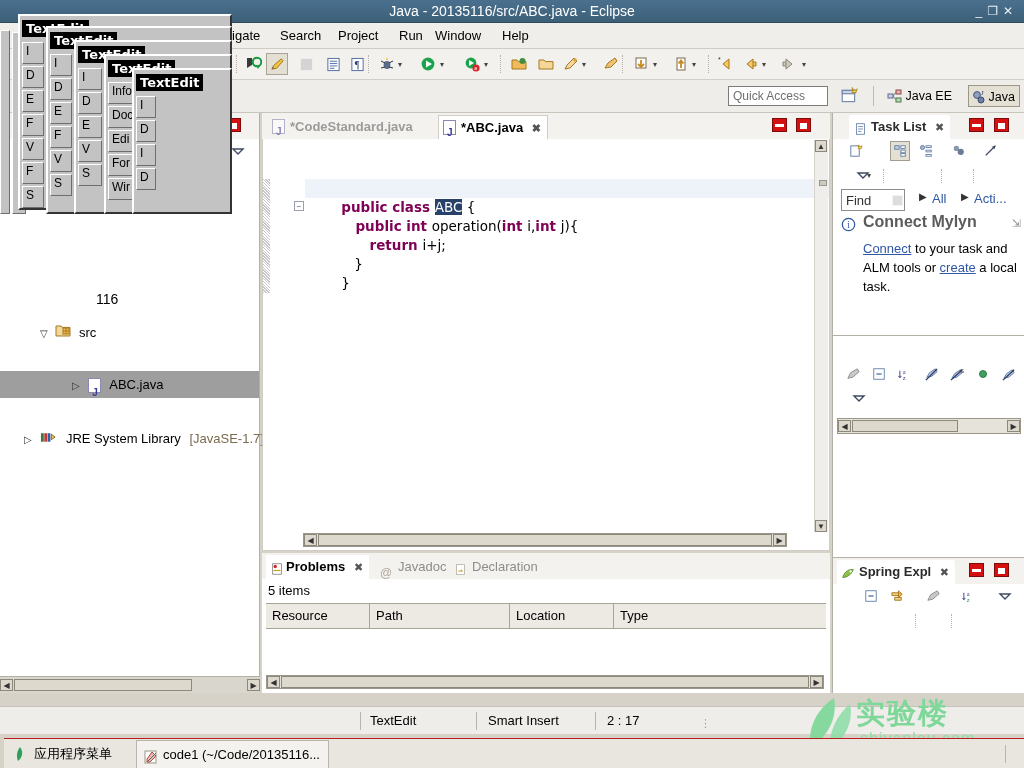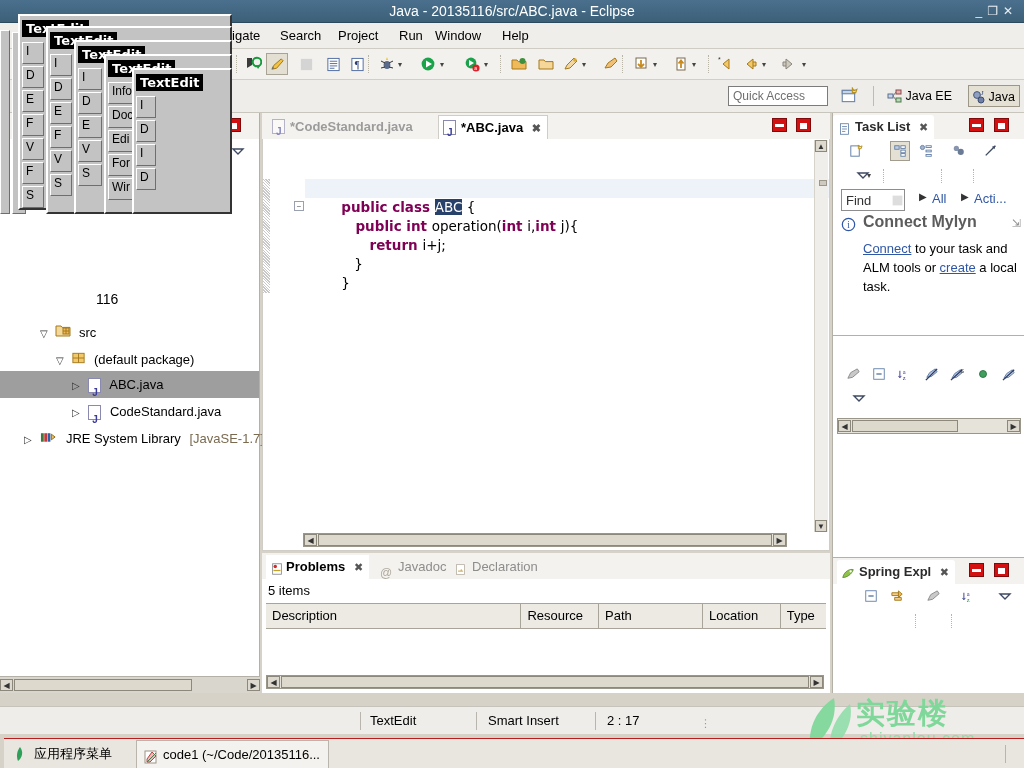--- a/index.html
+++ b/index.html
@@ -491,43 +491,27 @@
         <svg width="16" height="14" viewBox="0 0 16 14">
             <path d="M1 2 h5 l1.2 1.4 H15 V12 H1 Z" fill="#f2d89a" stroke="#a5791b"></path>
             <rect x="8" y="4" width="6" height="6" fill="#f0ba5a" stroke="#a5791b"></rect>
             <line x1="11" y1="4" x2="11" y2="10" stroke="#a5791b"></line>
             <line x1="8" y1="7" x2="14" y2="7" stroke="#a5791b"></line>
           </svg>
       </span>
       <span>src</span>
     </div>
 
-    <div class="treerow" style="top:233px;padding-left:56px;">
-      <span class="tw">▽</span>
-      <span class="icon" style="margin:0 4px;">
-        <svg width="15" height="14" viewBox="0 0 16 14">
-            <rect x="2" y="2" width="12" height="10" fill="#f2c96a" stroke="#a5791b"></rect>
-            <line x1="8" y1="2" x2="8" y2="12" stroke="#a5791b"></line>
-            <line x1="2" y1="7" x2="14" y2="7" stroke="#a5791b"></line>
-          </svg>
-      </span>
-      <span>(default package)</span>
-    </div>
 
     <div class="treerow sel" style="top:258px;padding-left:72px;">
       <span class="tw">▷</span>
       <span class="jfile" style="margin:0 5px;"></span>
       <span>ABC.java</span>
     </div>
 
-    <div class="treerow" style="top:285px;padding-left:72px;">
-      <span class="tw">▷</span>
-      <span class="jfile" style="margin:0 5px;"></span>
-      <span>CodeStandard.java</span>
-    </div>
 
     <div class="treerow" style="top:312px;padding-left:24px;">
       <span class="tw">▷</span>
       <span class="icon" style="margin:0 5px;">
         <svg width="17" height="14" viewBox="0 0 18 14">
             <rect x="1" y="3" width="3" height="9" fill="#3a7a3a"></rect>
             <rect x="4.5" y="3" width="3" height="9" fill="#c23b3b"></rect>
             <rect x="8" y="3" width="3" height="9" fill="#2f5fa8"></rect>
             <path d="M12 4 l4 3 l-4 3z" fill="#f0c060" stroke="#8a6a1a"></path>
           </svg>
@@ -647,37 +631,36 @@
           <i></i>
         </div>
       <div class="vbtn max" style="left:731px">
           <i></i>
         </div>
     </div>
 
     <div id="probcount">5 items</div>
 
     <div id="probheader">
-      <div style="width:348px">Description</div>
       <div style="width:104px">Resource</div>
       <div style="width:140px">Path</div>
       <div style="width:104px">Location</div>
       <div style="width:60px;border-right:none">Type</div>
     </div>
 
     <div id="probhscroll">
       <div class="sbar-arrow">◀</div>
       <div class="sbar-thumb"></div>
       <div class="sbar-arrow">▶</div>
     </div>
   </div>
 
   <div id="tasklist" class="view">
     <div class="viewtabrow">
-      <div class="viewtab" style="left:0">
+      <div class="viewtab" style="left:16px">
         <span class="icon" style="position:absolute;left:5px;top:5px;">
           <svg width="13" height="14" viewBox="0 0 16 16">
               <rect x="3" y="1.5" width="10" height="13" fill="#fff" stroke="#5e7ba5"></rect>
               <line x1="5" y1="5" x2="11" y2="5" stroke="#5e7ba5"></line>
               <line x1="5" y1="8" x2="11" y2="8" stroke="#5e7ba5"></line>
               <line x1="5" y1="11" x2="9" y2="11" stroke="#5e7ba5"></line>
             </svg>
         </span>
         <span>Task List</span>
         <span class="x">✖</span>

